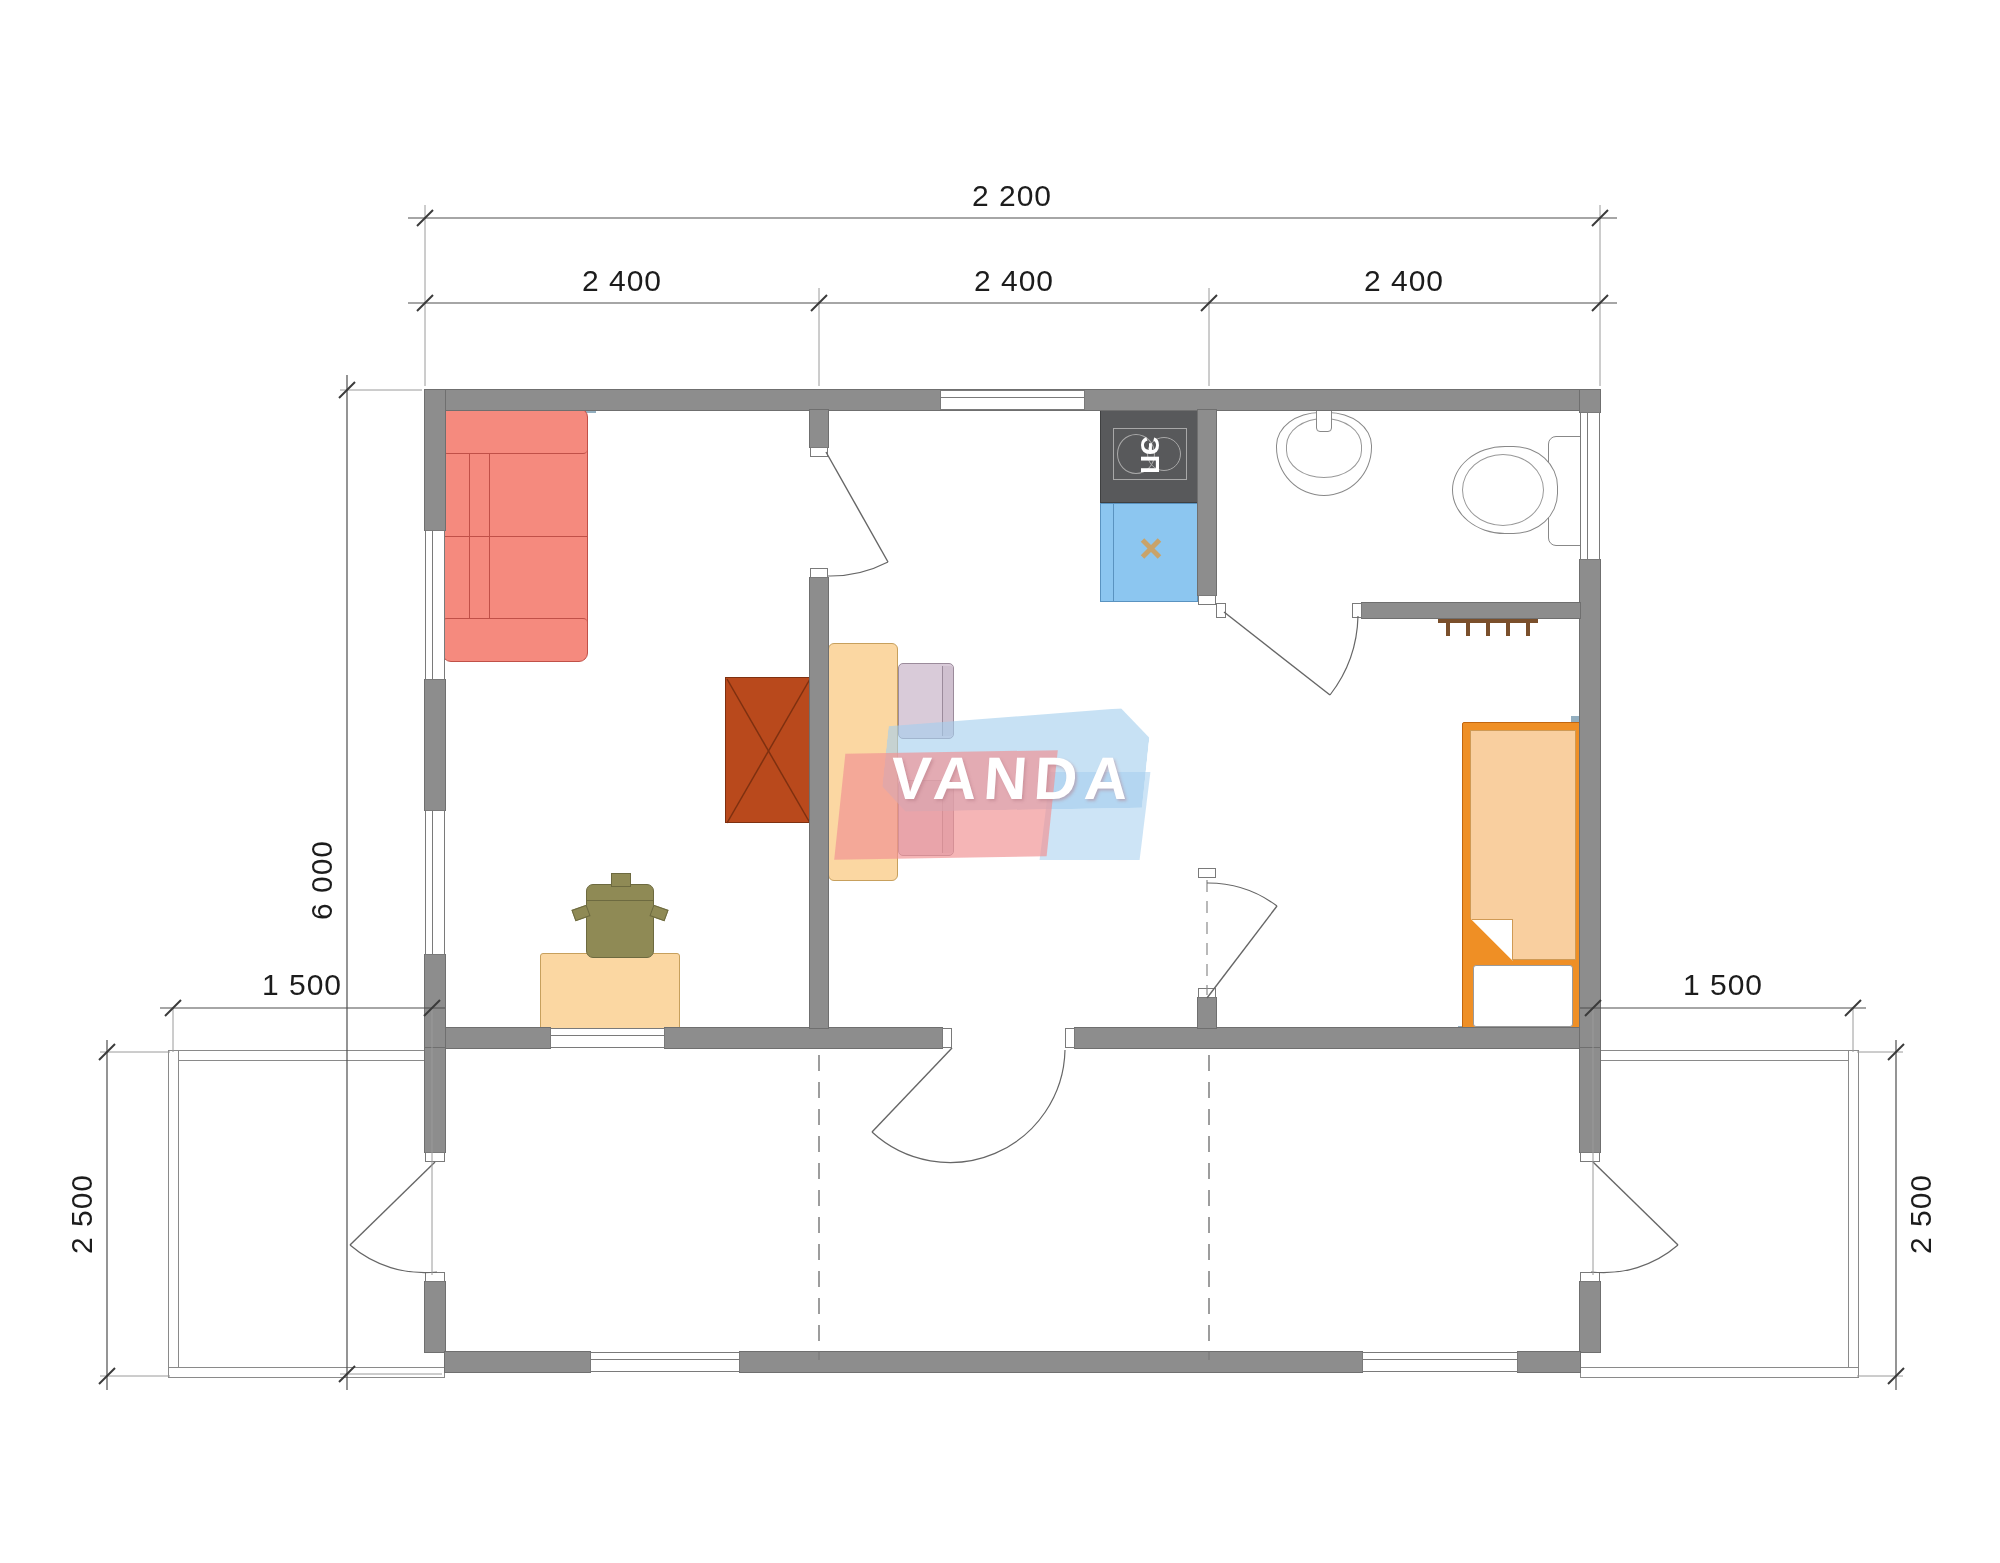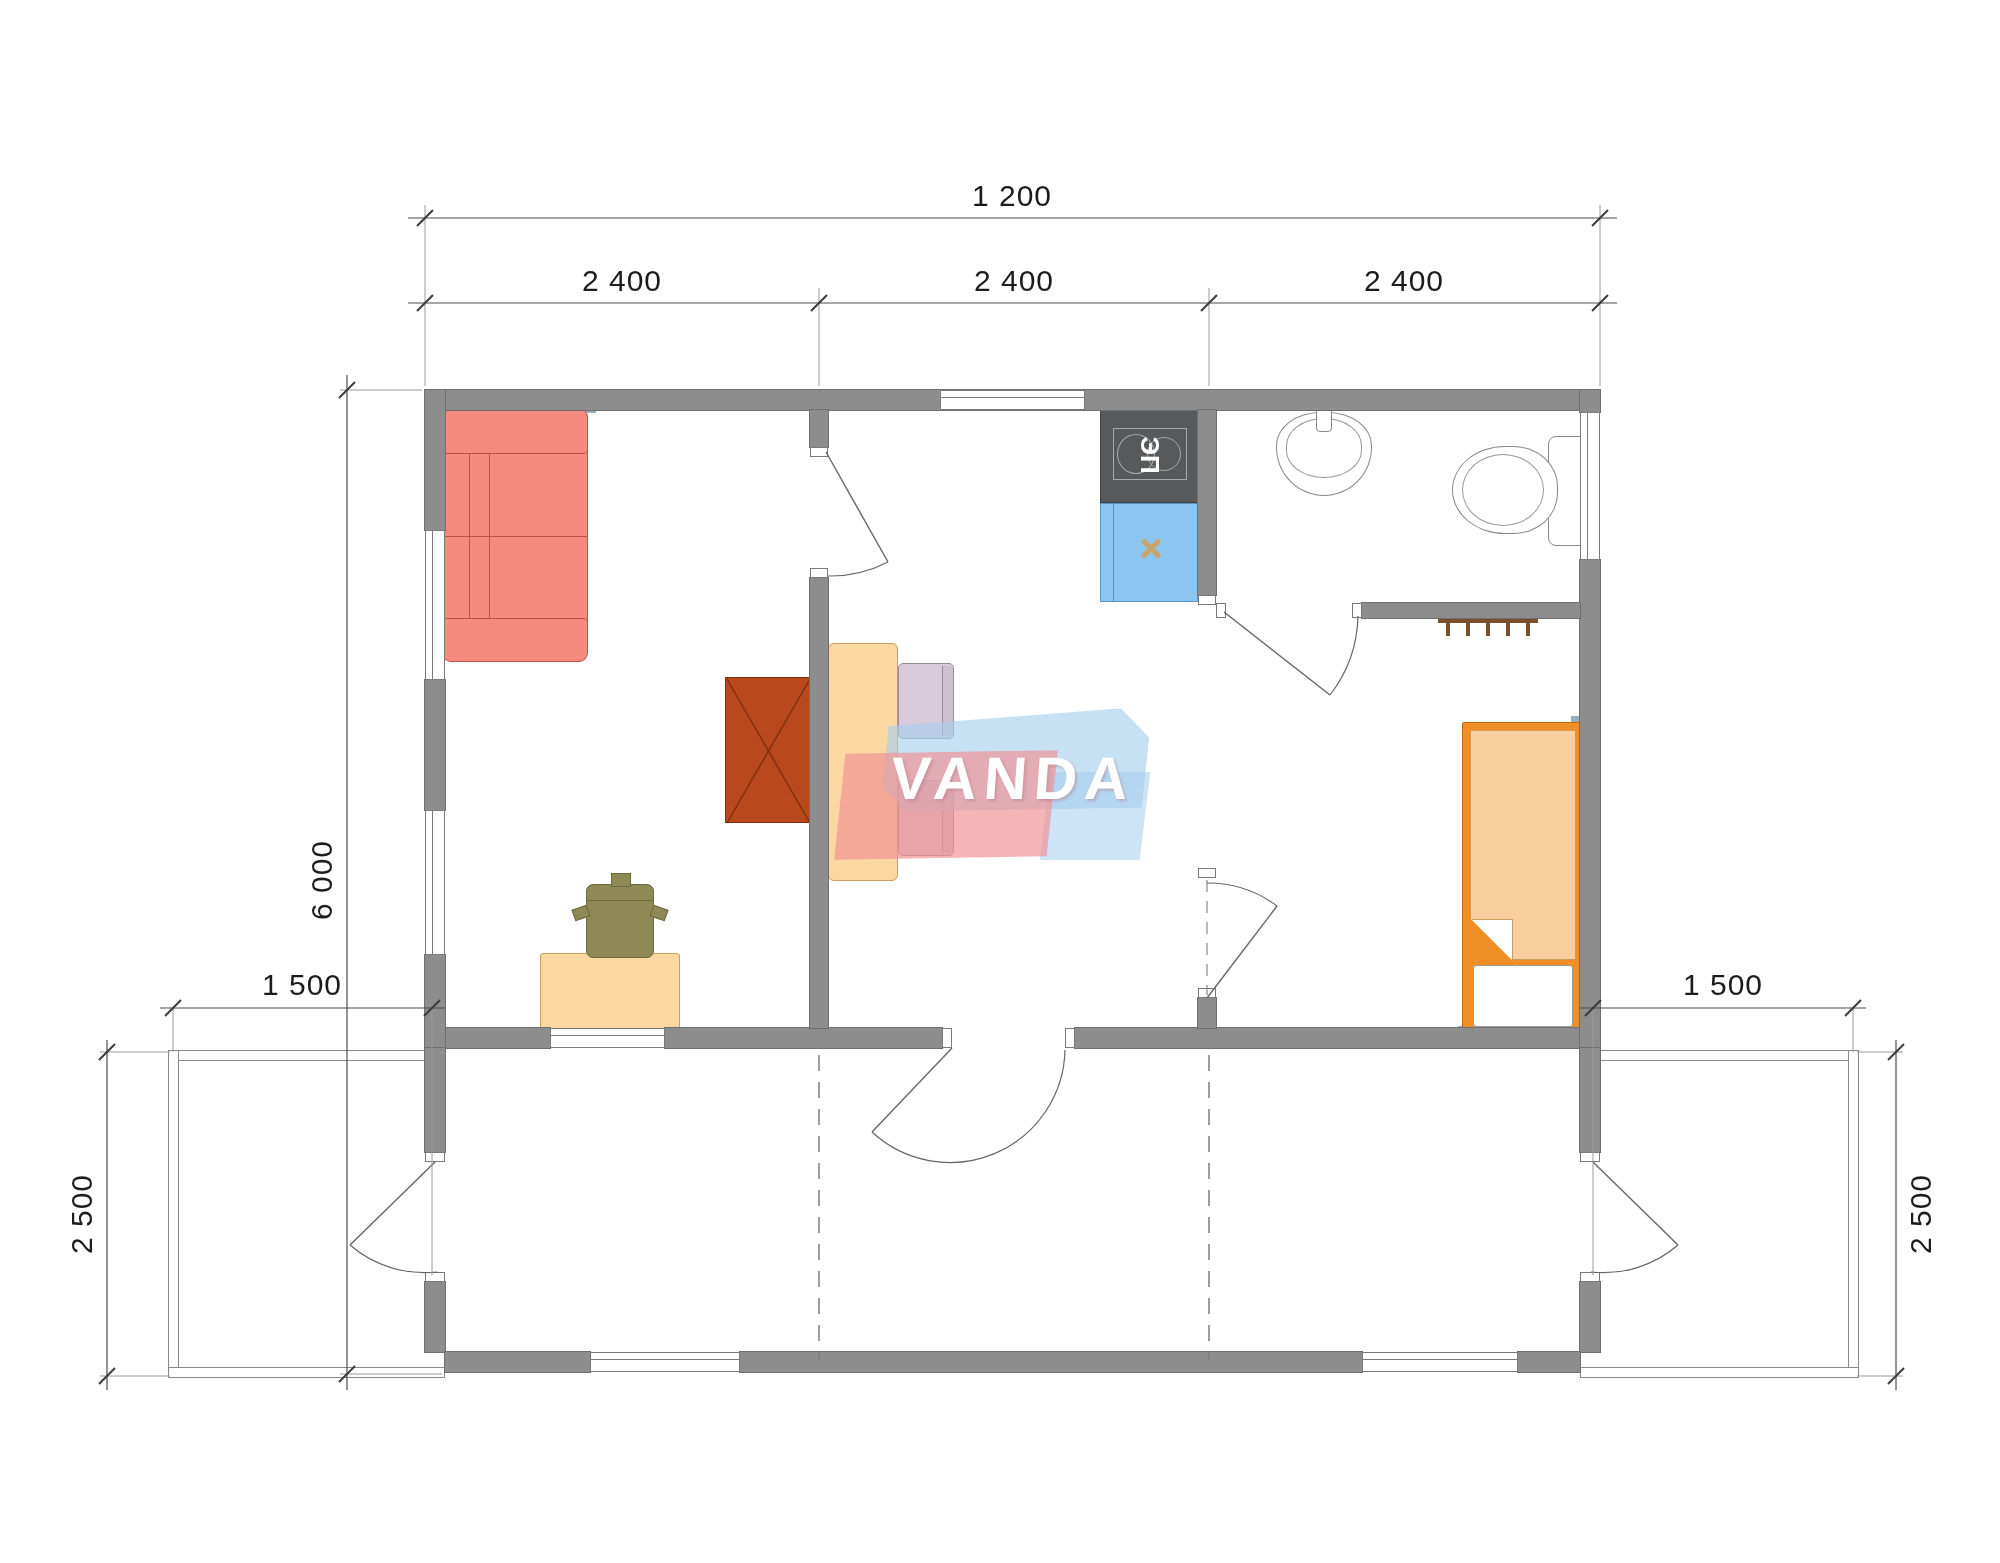--- a/index.html
+++ b/index.html
@@ -252,21 +252,21 @@
         <line x1="424" y1="1016" x2="440" y2="1000"></line>
       <line x1="1585" y1="1016" x2="1601" y2="1000"></line>
         <line x1="1845" y1="1016" x2="1861" y2="1000"></line>
       <line x1="99" y1="1060" x2="115" y2="1044"></line>
         <line x1="99" y1="1384" x2="115" y2="1368"></line>
       <line x1="1888" y1="1060" x2="1904" y2="1044"></line>
         <line x1="1888" y1="1384" x2="1904" y2="1368"></line>
     </g>
   </svg>
 
-  <div class="dimtext" style="left:1012px;top:196px;">1 200</div>
+  <div class="dimtext" style="left:1012px;top:196px;">2 200</div>
   <div class="dimtext" style="left:622px;top:281px;">2 400</div>
   <div class="dimtext" style="left:1014px;top:281px;">2 400</div>
   <div class="dimtext" style="left:1404px;top:281px;">2 400</div>
   <div class="dimtext vert" style="left:322px;top:880px;">6 000</div>
   <div class="dimtext" style="left:302px;top:985px;">1 500</div>
   <div class="dimtext" style="left:1723px;top:985px;">1 500</div>
   <div class="dimtext vert" style="left:82px;top:1214px;">2 500</div>
   <div class="dimtext vert" style="left:1921px;top:1214px;">2 500</div>
 
   <div id="logo">

